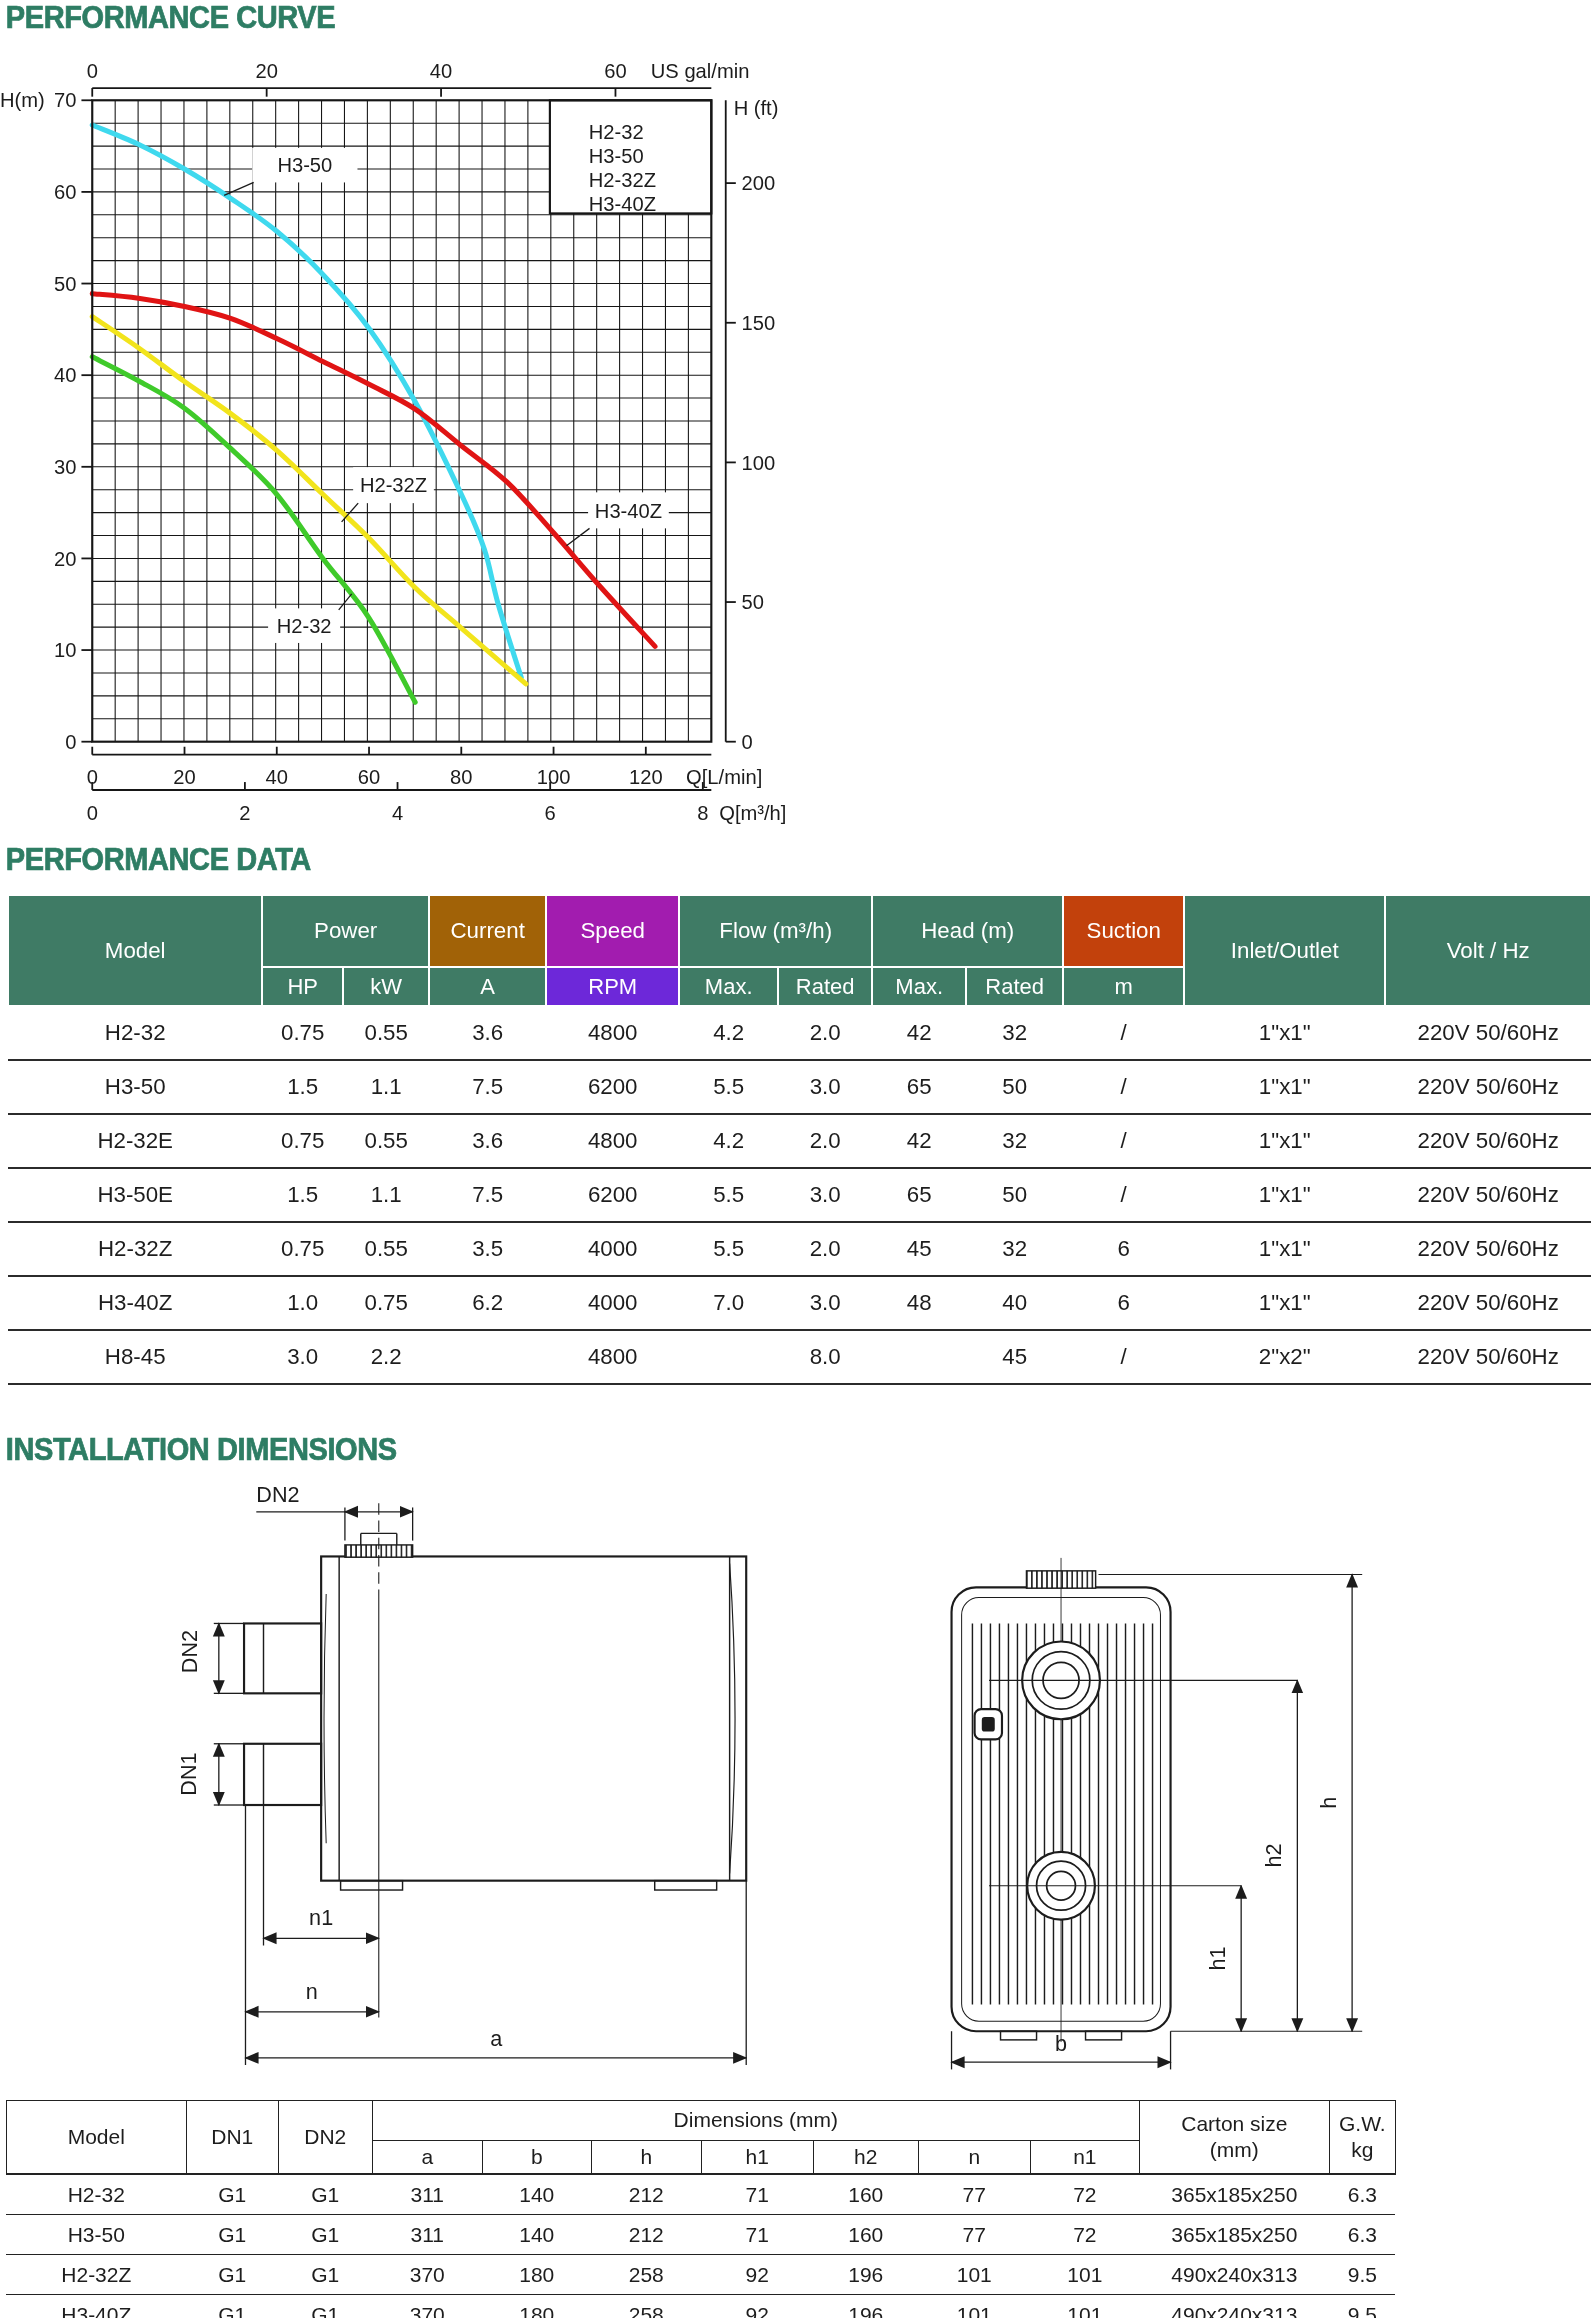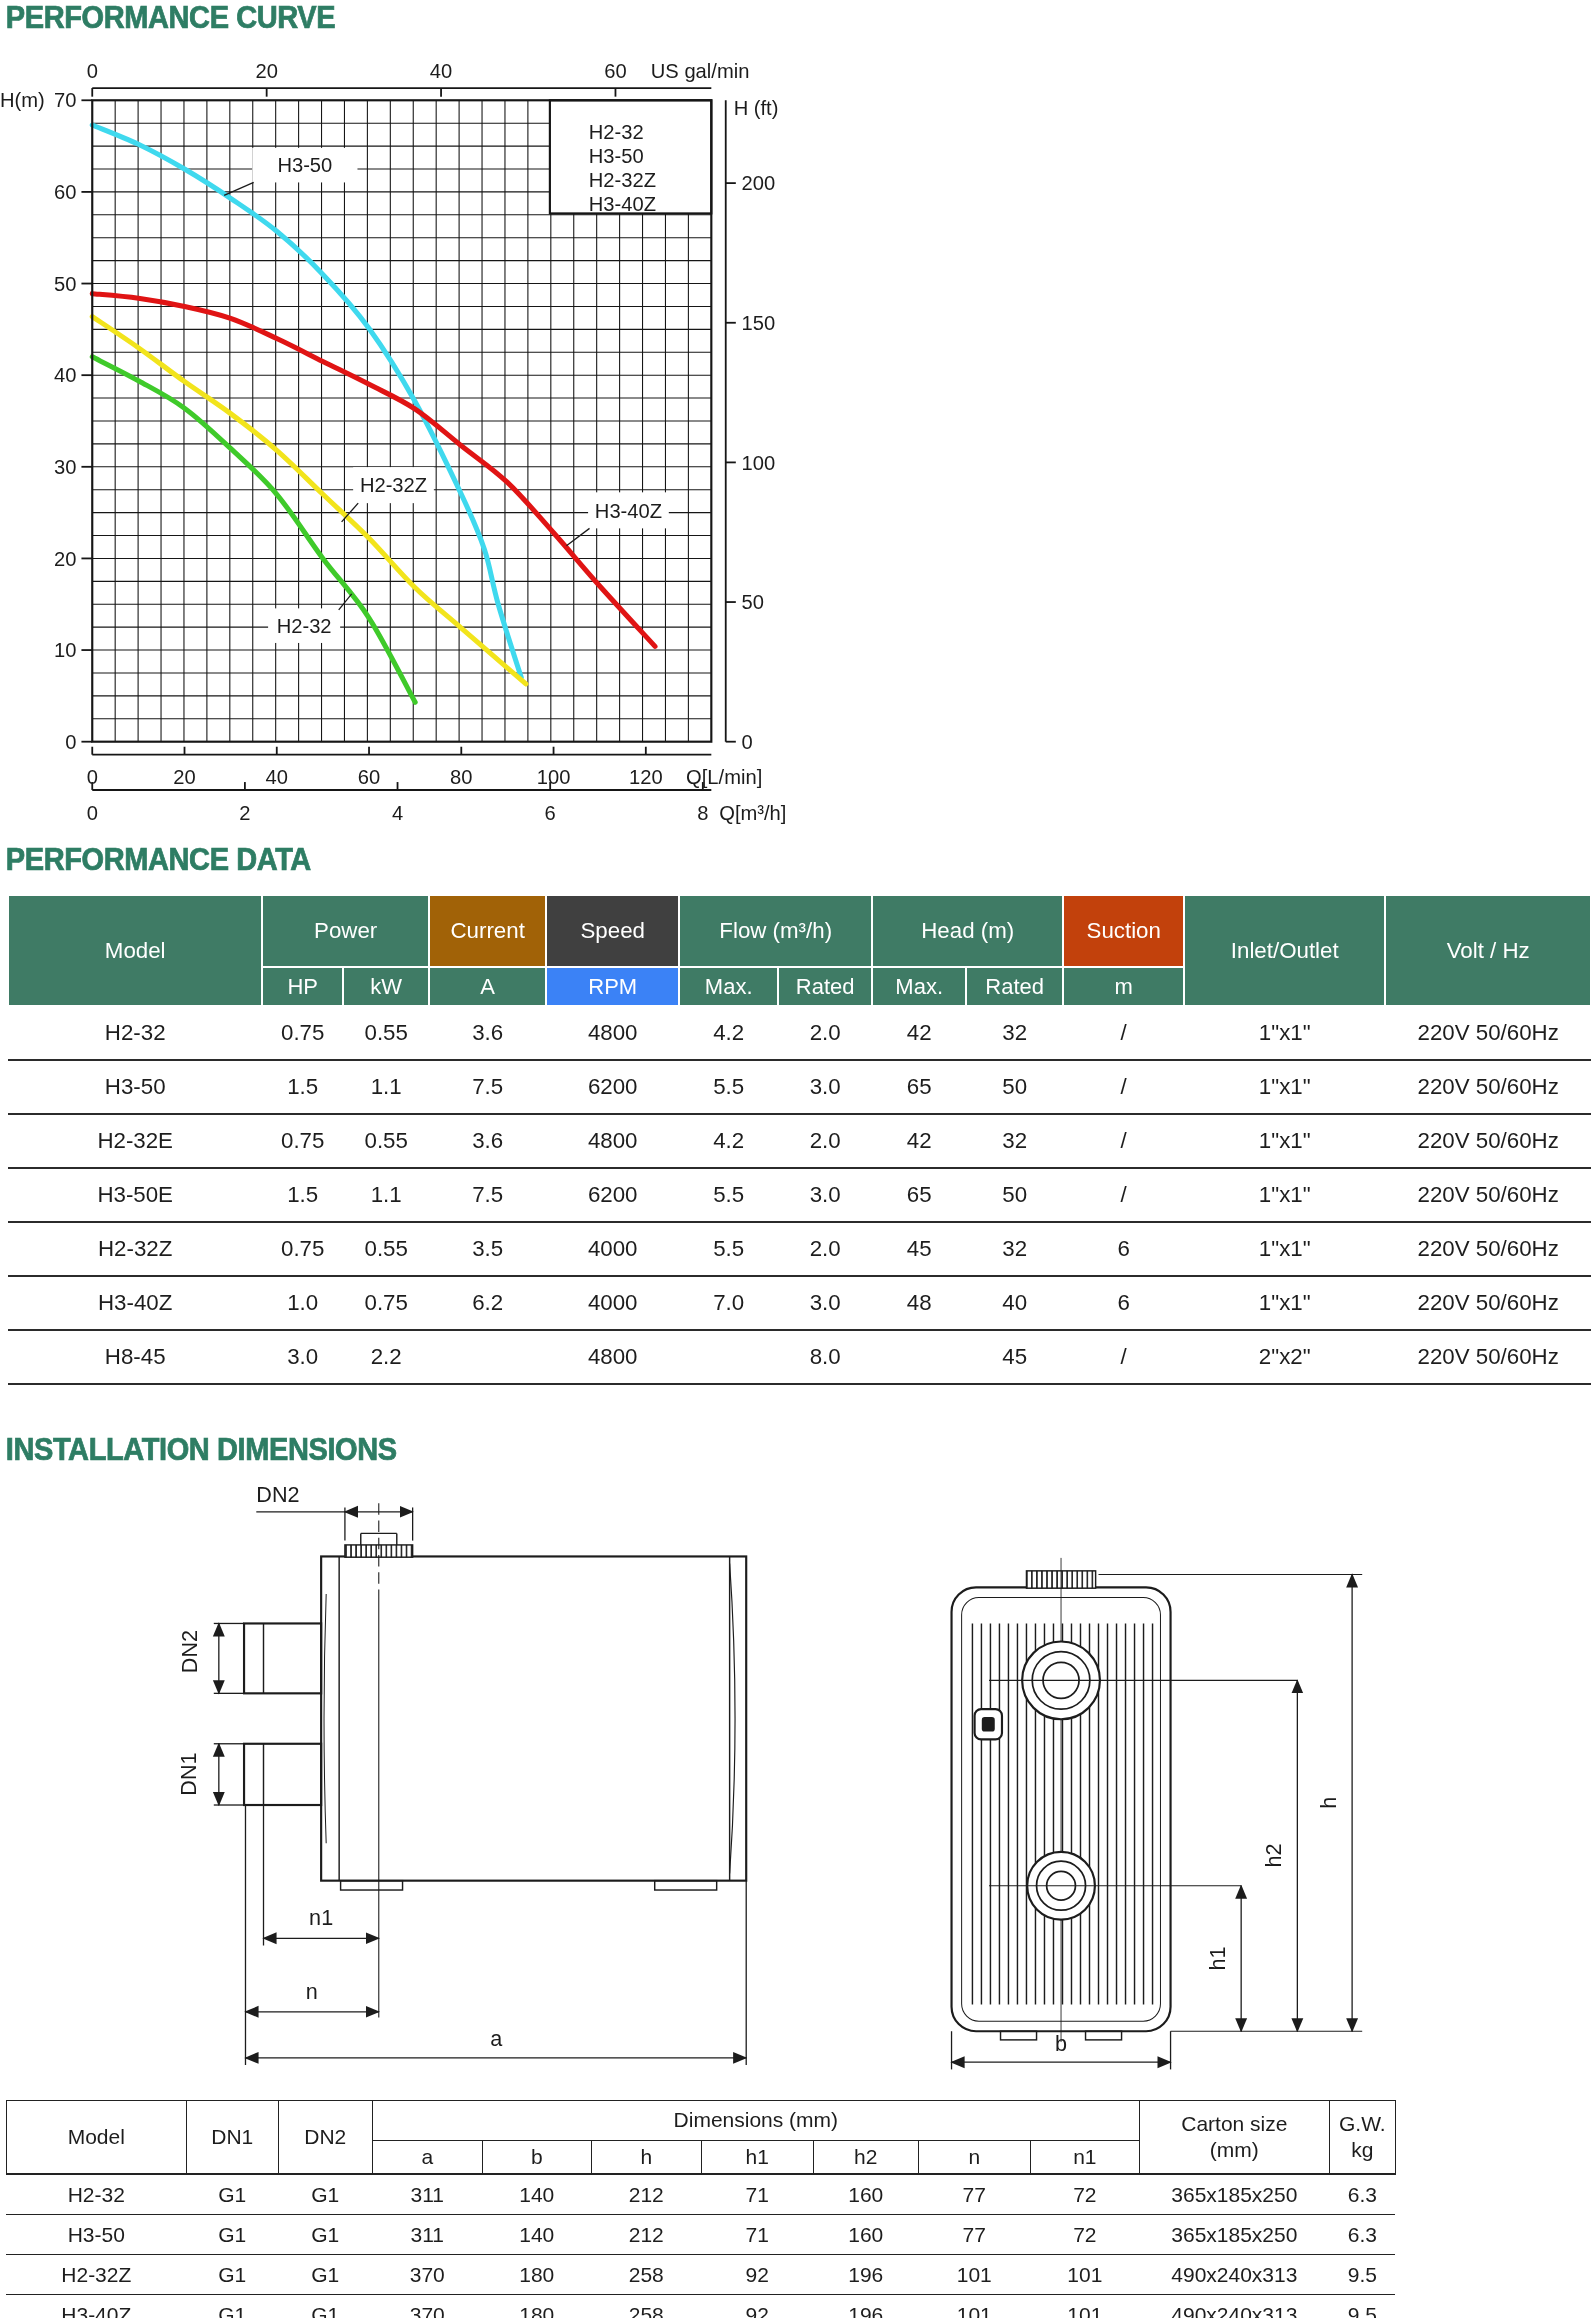--- a/index.html
+++ b/index.html
@@ -210,21 +210,21 @@
         <tr class="r1">
           <th rowspan="2" class="b4" style="background: rgb(63, 123, 101); color: rgb(255, 255, 255);">
             <div class="hdr-line">Model</div>
           </th>
           <th colspan="2" style="background: rgb(63, 123, 101); color: rgb(255, 255, 255);">
             <div class="hdr-line">Power</div>
           </th>
           <th style="background: #a16207; color: rgb(255, 255, 255);">
             <div class="hdr-line">Current</div>
           </th>
-          <th style="background: #404040; color: rgb(255, 255, 255);">
+          <th style="background: #a21caf; color: rgb(255, 255, 255);">
             <div class="hdr-line">Speed</div>
           </th>
           <th colspan="2" style="background: rgb(63, 123, 101); color: rgb(255, 255, 255);">
             <div class="hdr-line">Flow (m³/h)</div>
           </th>
           <th colspan="2" style="background: rgb(63, 123, 101); color: #ffffff;">
             <div class="hdr-line">Head (m)</div>
           </th>
           <th style="background: #c2410c; color: rgb(255, 255, 255);">
             <div class="hdr-line">Suction</div>
@@ -233,21 +233,21 @@
             <div class="hdr-line">Inlet/Outlet</div>
           </th>
           <th rowspan="2" class="b4" style="background: rgb(63, 123, 101); color: rgb(255, 255, 255);">
             <div class="hdr-line">Volt / Hz</div>
           </th>
         </tr>
         <tr class="r2">
           <th class="b4" style="background: rgb(63, 123, 101); color: rgb(255, 255, 255);">HP</th>
           <th class="b4" style="background: rgb(63, 123, 101); color: rgb(255, 255, 255); margin-left: 18px;">kW</th>
           <th class="b4" style="background: rgb(63, 123, 101); color: rgb(255, 255, 255);">A</th>
-          <th class="b4" style="background: #3b82f6; color: rgb(255, 255, 255); margin-left: 44px;">RPM</th>
+          <th class="b4" style="background: #6d28d9; color: rgb(255, 255, 255); margin-left: 44px;">RPM</th>
           <th class="b4" style="background: rgb(63, 123, 101); color: rgb(255, 255, 255);">Max.</th>
           <th class="b4" style="background: rgb(63, 123, 101); color: rgb(255, 255, 255);">Rated</th>
           <th class="b4" style="background: rgb(63, 123, 101); color: rgb(255, 255, 255);">Max.</th>
           <th class="b4" style="background: rgb(63, 123, 101); color: rgb(255, 255, 255);">Rated</th>
           <th class="b4" style="background: rgb(63, 123, 101); color: rgb(255, 255, 255);">m</th>
         </tr>
       </thead>
       <tbody>
         <tr>
           <td>H2-32</td>

